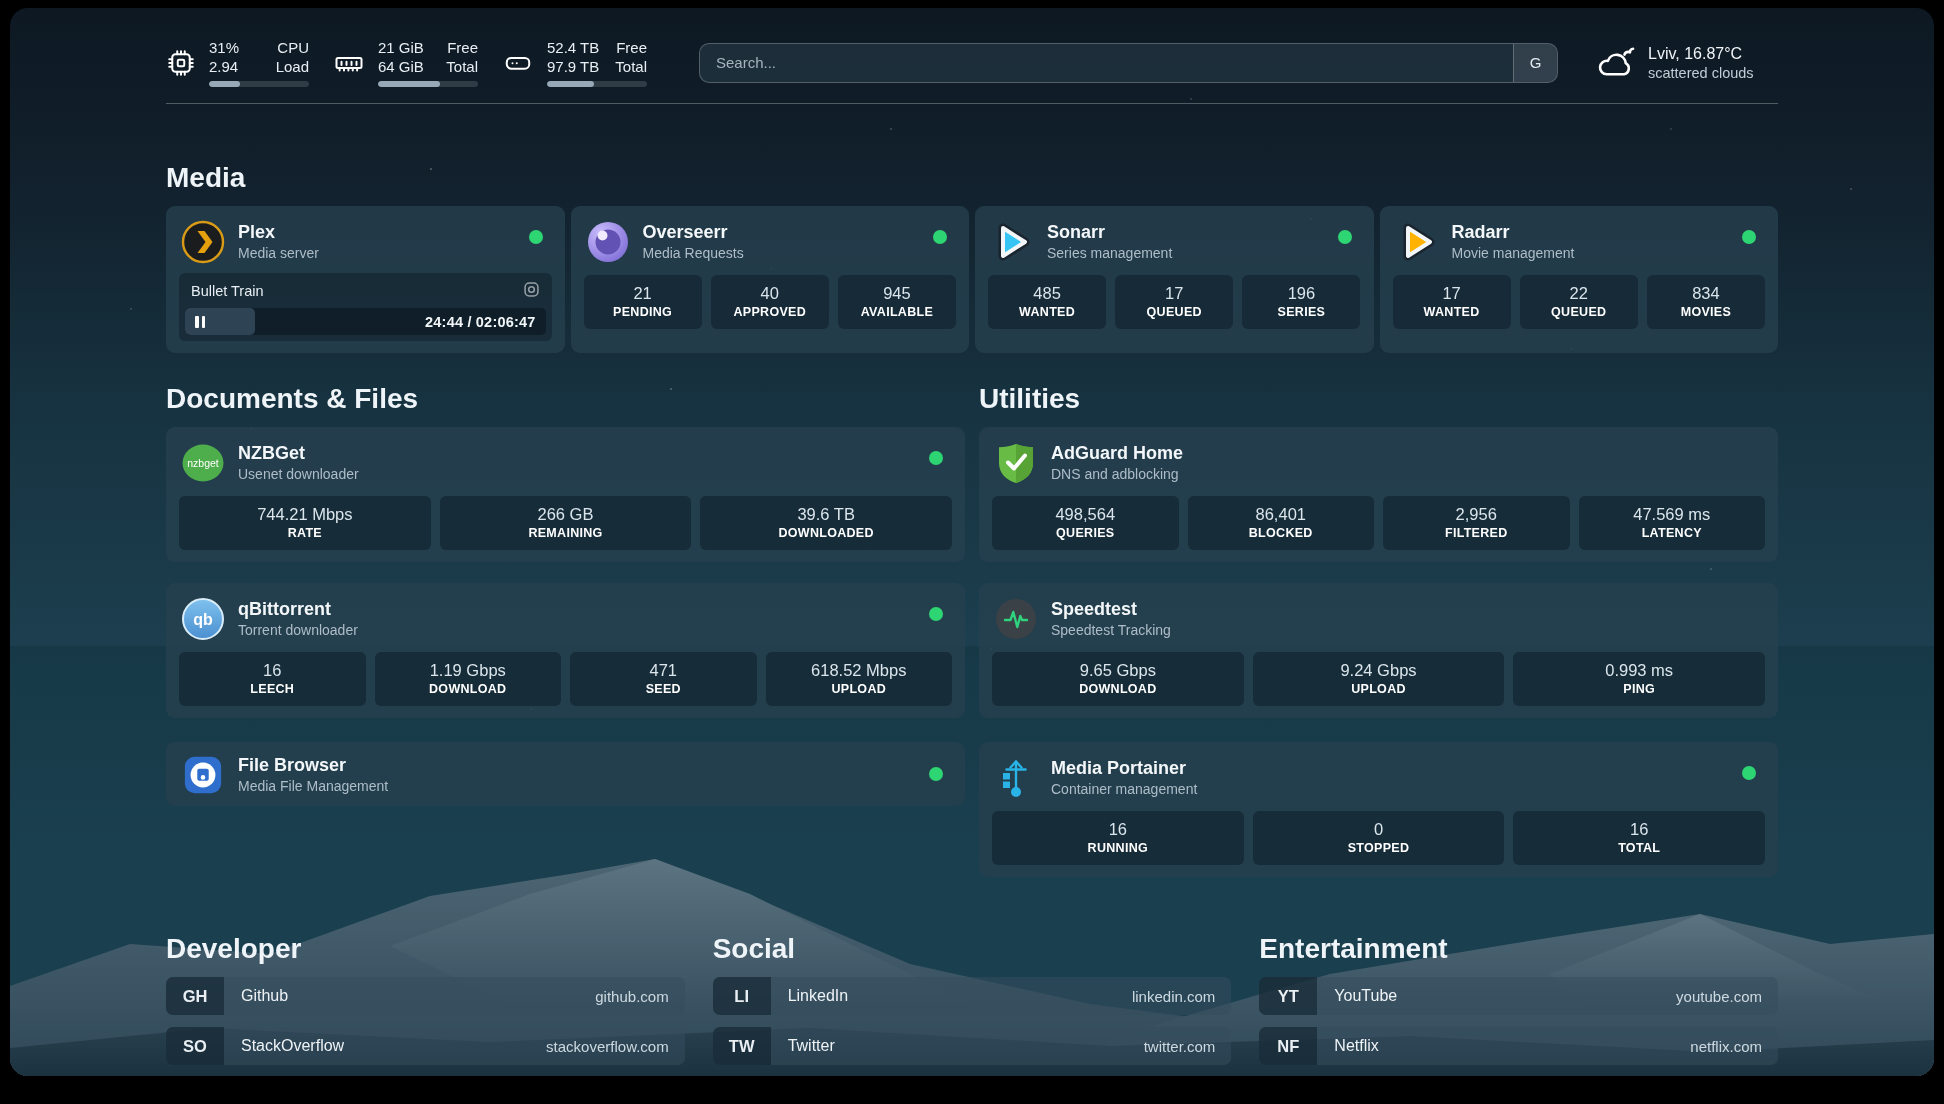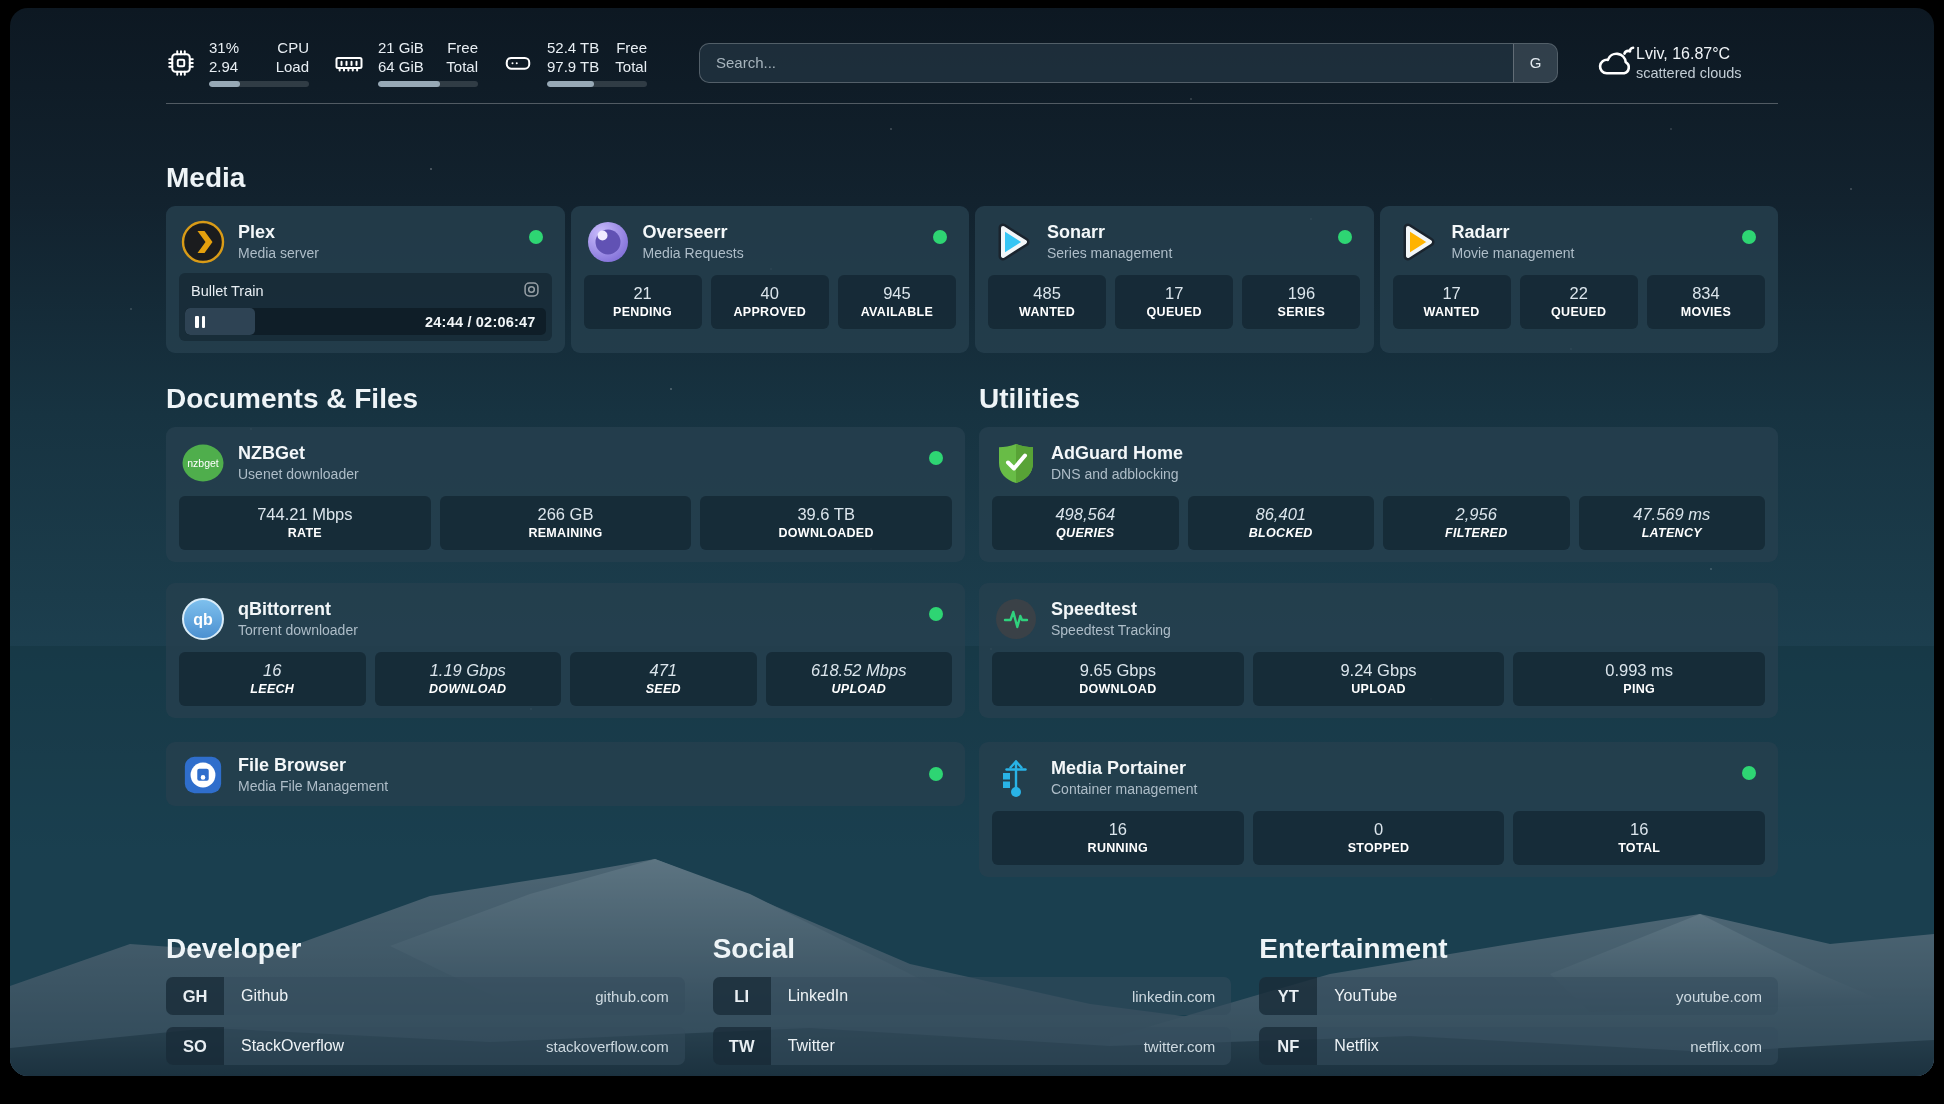--- a/index.html
+++ b/index.html
@@ -26,41 +26,41 @@
   .res-col.labs{text-align:right;}
   .res-bar{margin-top:5px;height:6px;border-radius:3px;background:rgba(255,255,255,.14);overflow:hidden;}
   .res-fill{height:100%;border-radius:3px;background:#97a9b6;}
   .searchwrap{flex:1;display:flex;margin:0 38px 0 28px;height:38px;border:1px solid rgba(255,255,255,.24);
     border-radius:10px;background:rgba(42,62,76,.55);overflow:hidden;}
   .searchwrap input{flex:1;background:transparent;border:none;outline:none;color:#e8eef3;font-size:15px;
     padding:0 16px;font-family:"Liberation Sans",sans-serif;}
   .searchwrap input::placeholder{color:#a7b4bd;}
   .gbtn{width:44px;border:none;border-left:1px solid rgba(255,255,255,.24);background:rgba(255,255,255,.09);
     color:#e3eaf0;font-size:15px;cursor:pointer;font-family:"Liberation Sans",sans-serif;}
-  .weather{display:flex;align-items:center;min-width:182px;}
+  .weather{display:flex;align-items:flex-end;gap:12px;min-width:182px;}
   .weather .loc{font-size:16px;color:#f0f4f7;line-height:21px;}
   .weather .cond{font-size:14.5px;color:#c2cdd5;line-height:19px;}
   .divider{margin-top:16px;border-top:1px solid rgba(255,255,255,.28);}
 
   
   h2.sec{font-size:28px;font-weight:600;color:#eef4f7;margin:0 0 12px 0;}
   .sec-media{margin-top:58px;}
   .two-col{display:grid;grid-template-columns:1fr 1fr;gap:14px;align-items:start;margin-top:30px;}
   .media-grid{display:grid;grid-template-columns:repeat(4,1fr);gap:6px;}
 
   
   .card{position:relative;border-radius:9px;background:rgba(38,64,78,.82);padding:12px 13px;box-sizing:border-box;}
   .svc-head{display:flex;align-items:center;gap:13px;padding:2px 2px 0 2px;}
   .svc-icon{width:44px;height:44px;display:flex;align-items:center;justify-content:center;flex:none;}
   .svc-name{font-size:18px;font-weight:600;color:#f3f7f9;line-height:23px;}
   .svc-desc{font-size:14px;color:#aebdc8;line-height:19px;}
   .dot{position:absolute;top:24px;right:22px;width:14px;height:14px;border-radius:50%;}
   .stats{display:grid;gap:9px;margin-top:11px;}
   .cols-3{grid-template-columns:repeat(3,1fr);}
-  .cols-4{grid-template-columns:repeat(4,1fr);font-style:italic;}
+  .cols-4{grid-template-columns:repeat(4,1fr);}
   .stat-box{background:rgba(13,30,40,.55);border-radius:6px;text-align:center;padding:7px 4px 8px;}
   .stat-value{font-size:16.5px;color:#dbe5ec;line-height:22px;}
   .stat-label{font-size:12.5px;font-weight:700;color:#fff;letter-spacing:.3px;line-height:17px;}
   .card.slim{padding:9px 13px;}
   .card.slim .dot{top:50%;margin-top:-7px;}
 
   
   .np{margin-top:9px;background:rgba(13,30,40,.5);border-radius:6px;padding:5px 6px 6px;}
   .np-title-row{display:flex;align-items:center;justify-content:space-between;padding:3px 6px 7px;font-size:14.5px;color:#e8eef3;}
   .np-bar{height:27px;background:rgba(10,23,31,.65);border-radius:5px;display:flex;align-items:center;overflow:hidden;}

